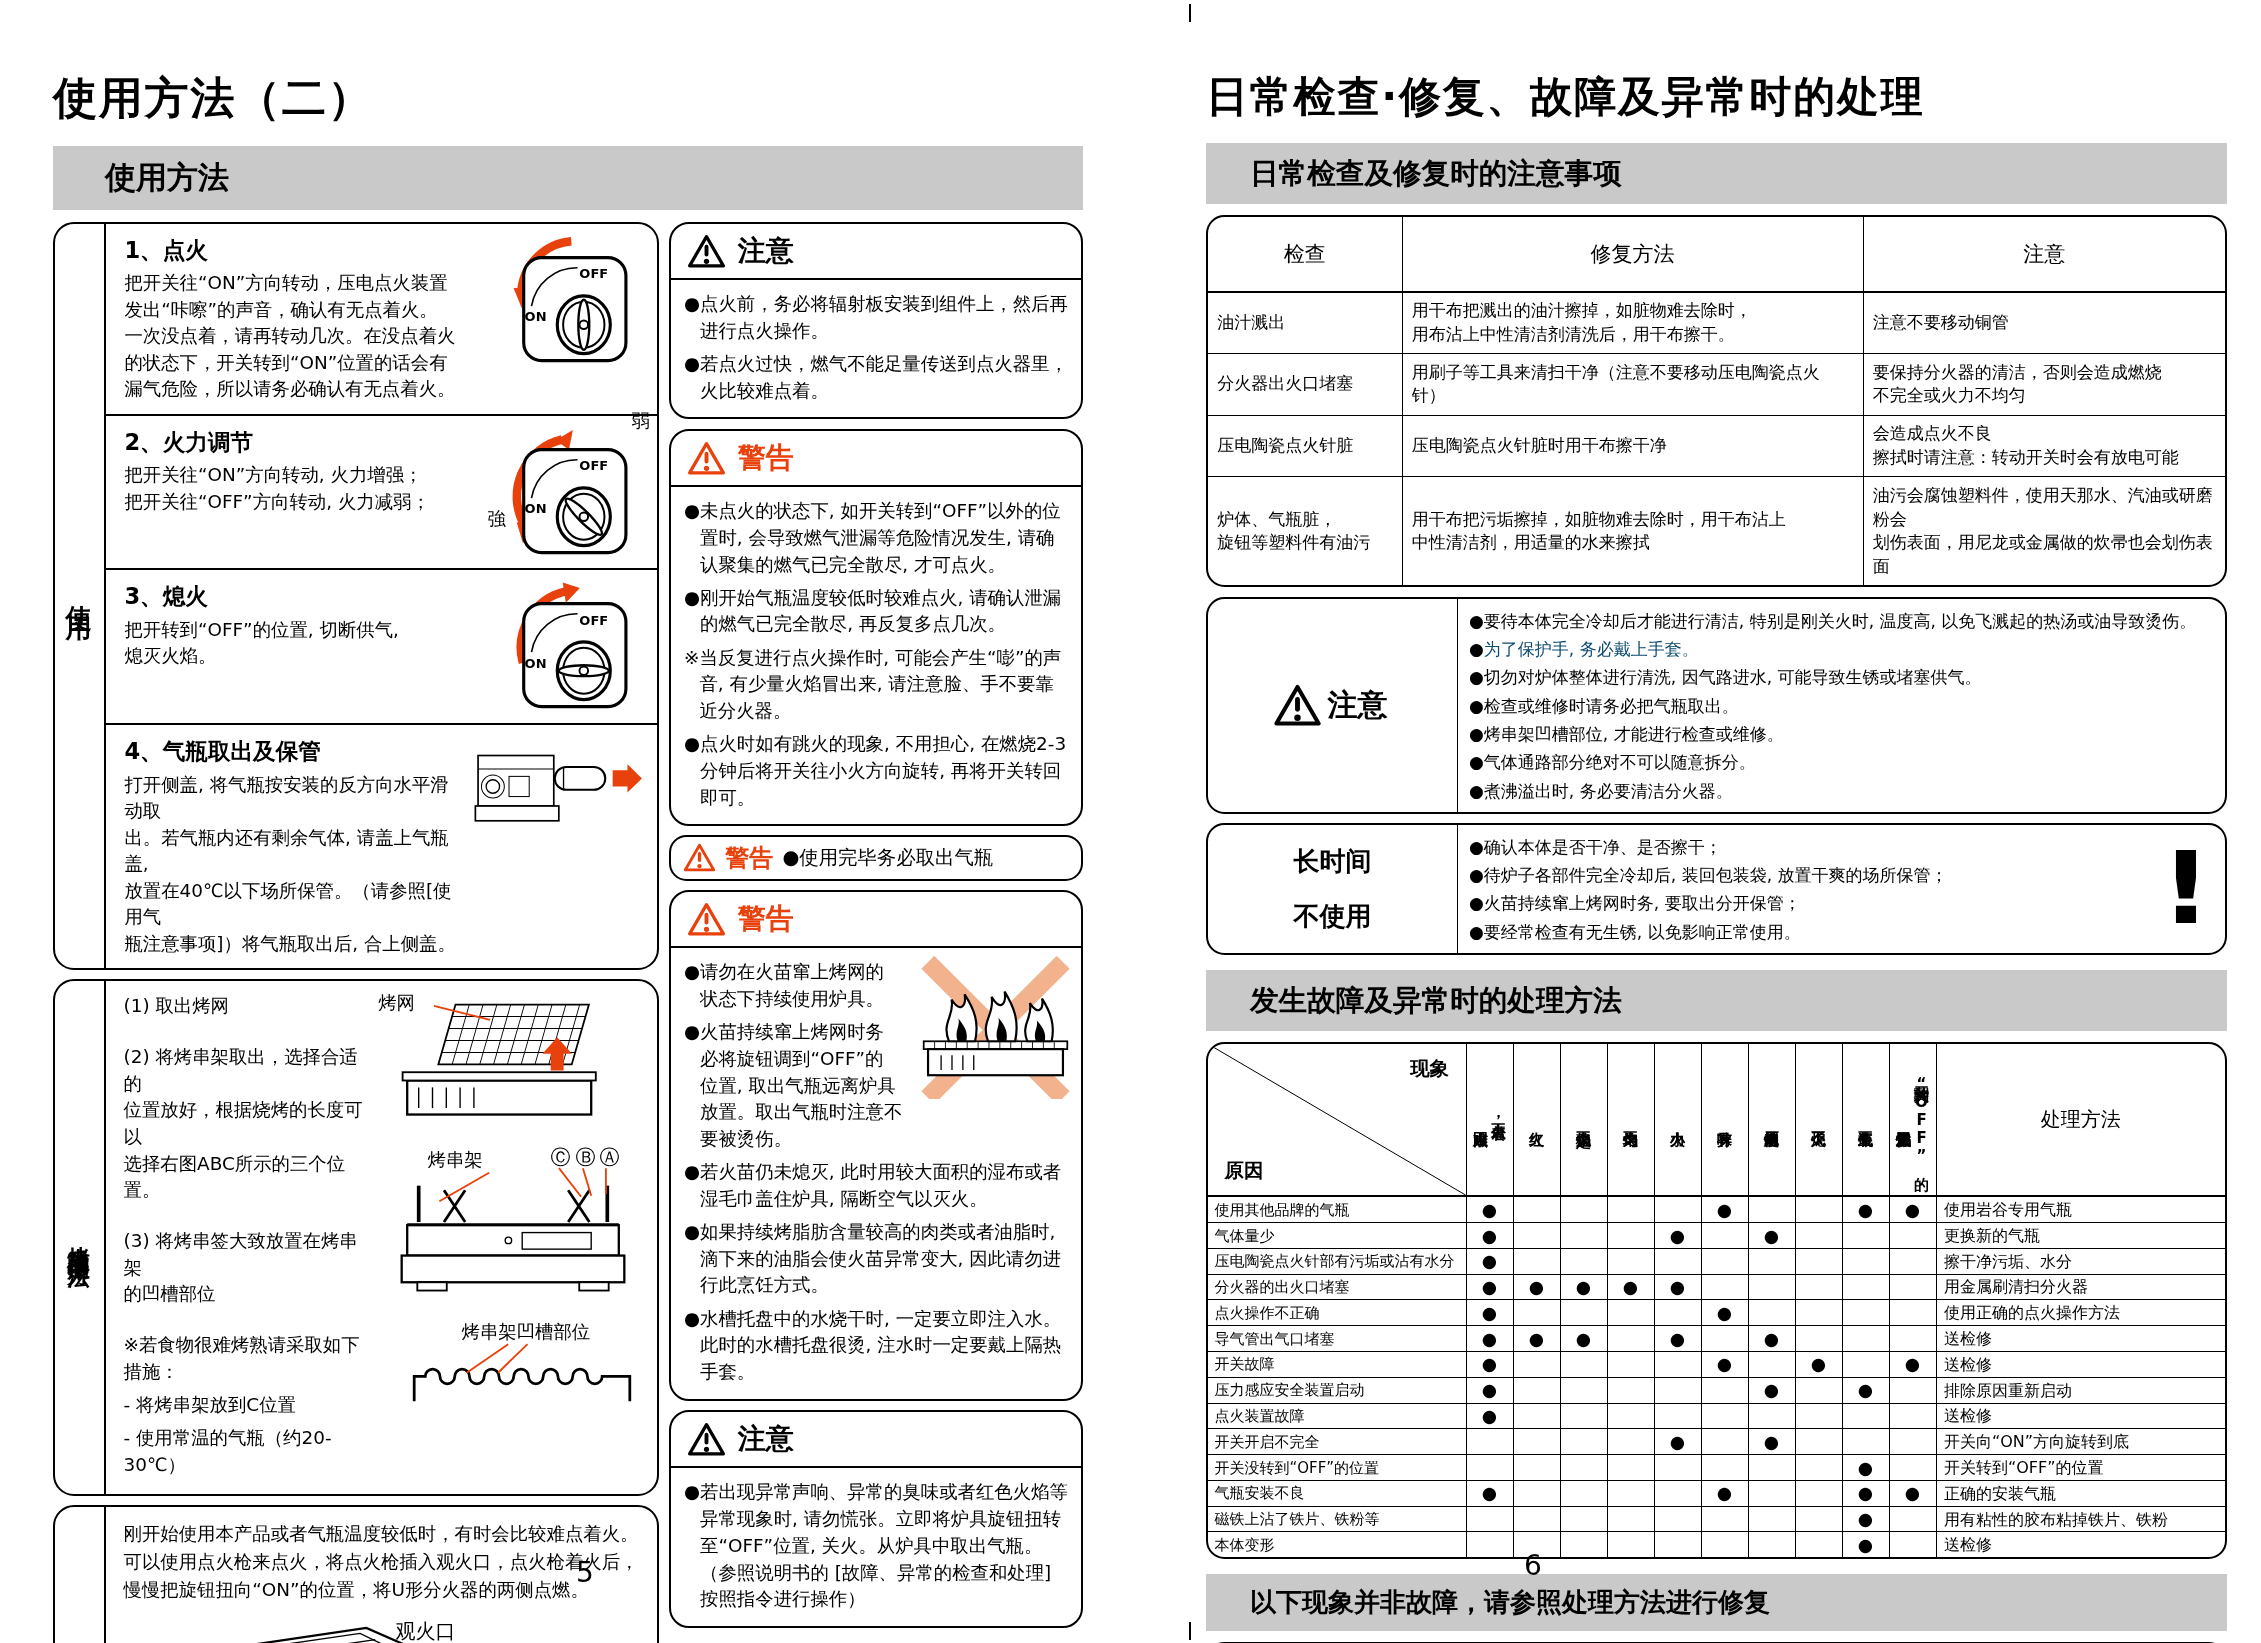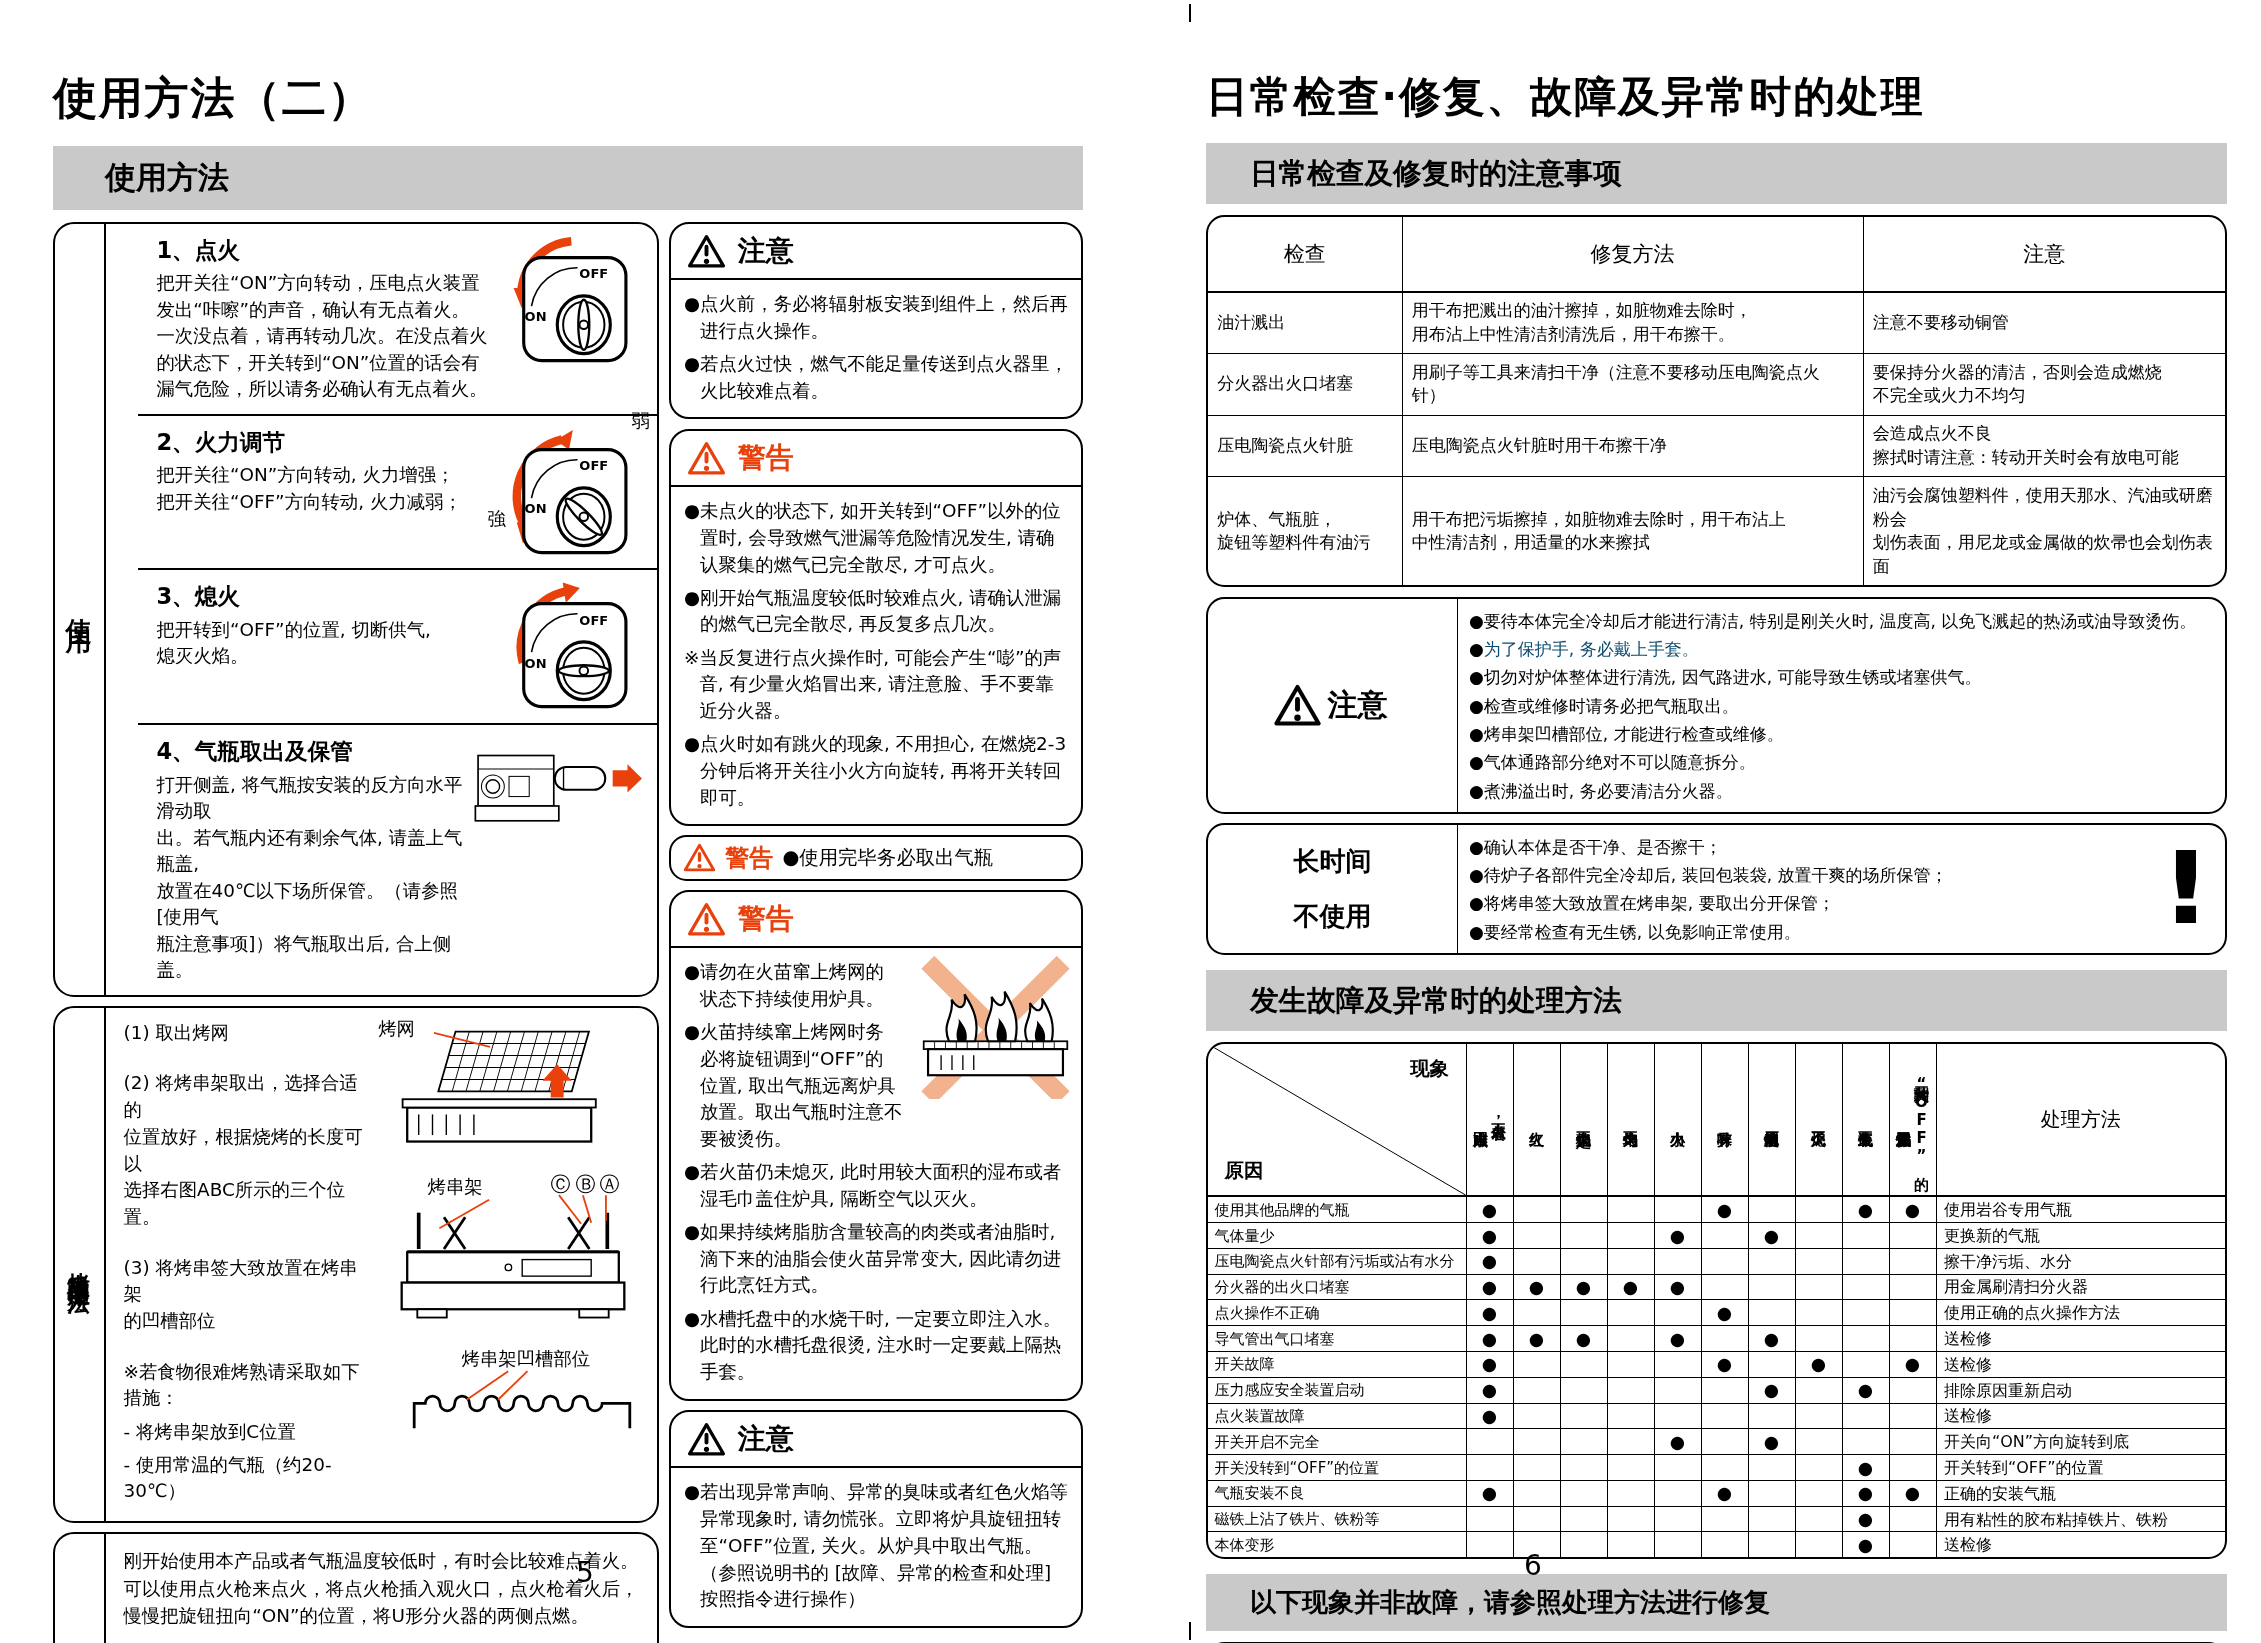--- a/index.html
+++ b/index.html
@@ -12,21 +12,21 @@
   .graybar{background:#c9c9c9;font-weight:bold;font-size:31px;padding:11px 9.2px 11px 52px;margin-top:17.5px;}
   #right-page .graybar{font-size:28.6px;padding-left:44px;}
   .main-cols{display:flex;gap:10px;margin-top:12px;align-items:flex-start;}
   .col-main{width:606px;flex:none;}
   .col-side{flex:1;min-width:0;}
   
   .lbox{border:2.8px solid #000;border-radius:21px;display:flex;overflow:hidden;margin-bottom:9.2px;background:#fff;}
   .lbox-side{flex:none;width:49px;border-right:2.3px solid #000;display:flex;align-items:center;justify-content:center;padding:11px 0;}
   .vtext{writing-mode:vertical-rl;text-orientation:upright;font-weight:bold;font-size:26px;letter-spacing:12px;}
   .vtext-s{writing-mode:vertical-rl;text-orientation:upright;font-weight:bold;font-size:22.6px;letter-spacing:2.8px;}
-  .lbox-main{flex:1;min-width:0;display:flex;flex-direction:column;margin-left:32px;}
+  .lbox-main{flex:1;min-width:0;display:flex;flex-direction:column;}
   .step-row{display:flex;gap:3.7px;padding:11px 6.5px 11px 18.4px;border-bottom:2.3px solid #000;align-items:flex-start;}
   .step-row.last{border-bottom:none;}
   .step-txt{flex:1;min-width:0;}
   .step-title{font-size:22.6px;font-weight:bold;margin-bottom:4.6px;}
   .step-body{font-size:18.4px;line-height:1.44;white-space:pre-line;}
   .step-fig{flex:none;position:relative;padding:0 20px 0 2.8px;}
   .knob{position:relative;width:119px;}
   .knob svg{display:block;width:100%;}
   .k-off,.k-on{position:absolute;font-weight:bold;font-size:13px;}
   .k-off{left:57%;top:24%;}
@@ -615,21 +615,21 @@
           <div class="bullet">
             <span class="bmark">●</span>
             <span class="btxt">确认本体是否干净、是否擦干；</span>
           </div>
           <div class="bullet">
             <span class="bmark">●</span>
             <span class="btxt">待炉子各部件完全冷却后, 装回包装袋, 放置干爽的场所保管；</span>
           </div>
           <div class="bullet">
             <span class="bmark">●</span>
-            <span class="btxt">将烤串签大致放置在烤串架, 要取出分开保管；</span>
+            <span class="btxt">火苗持续窜上烤网时务, 要取出分开保管；</span>
           </div>
           <div class="bullet">
             <span class="bmark">●</span>
             <span class="btxt">要经常检查有无生锈, 以免影响正常使用。</span>
           </div>
         </div>
       <div class="bang">!</div>
     </div>
 
     <div class="graybar" style="margin-top:15.7px">发生故障及异常时的处理方法</div>

